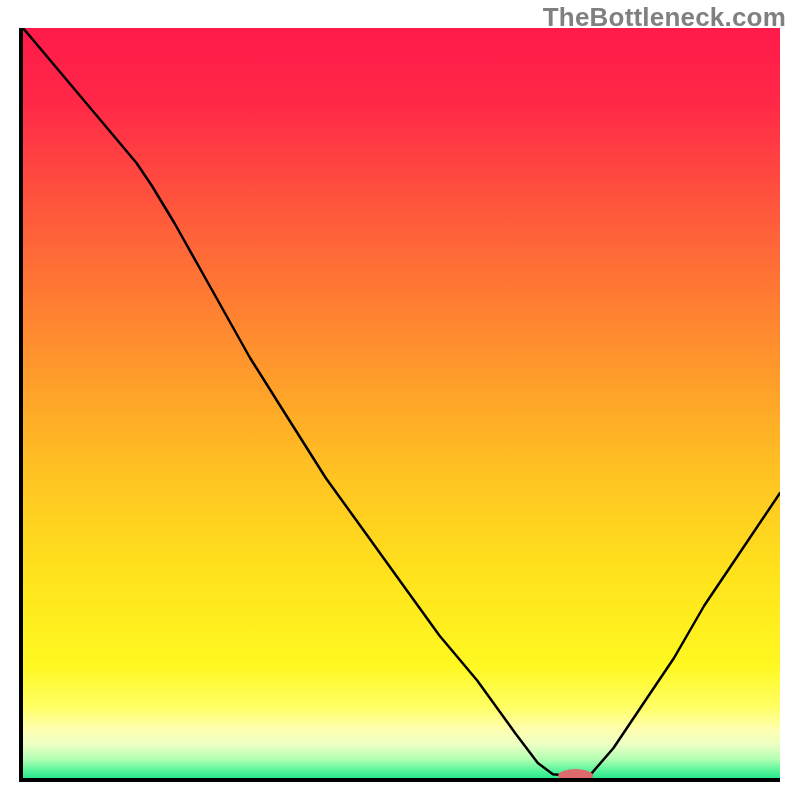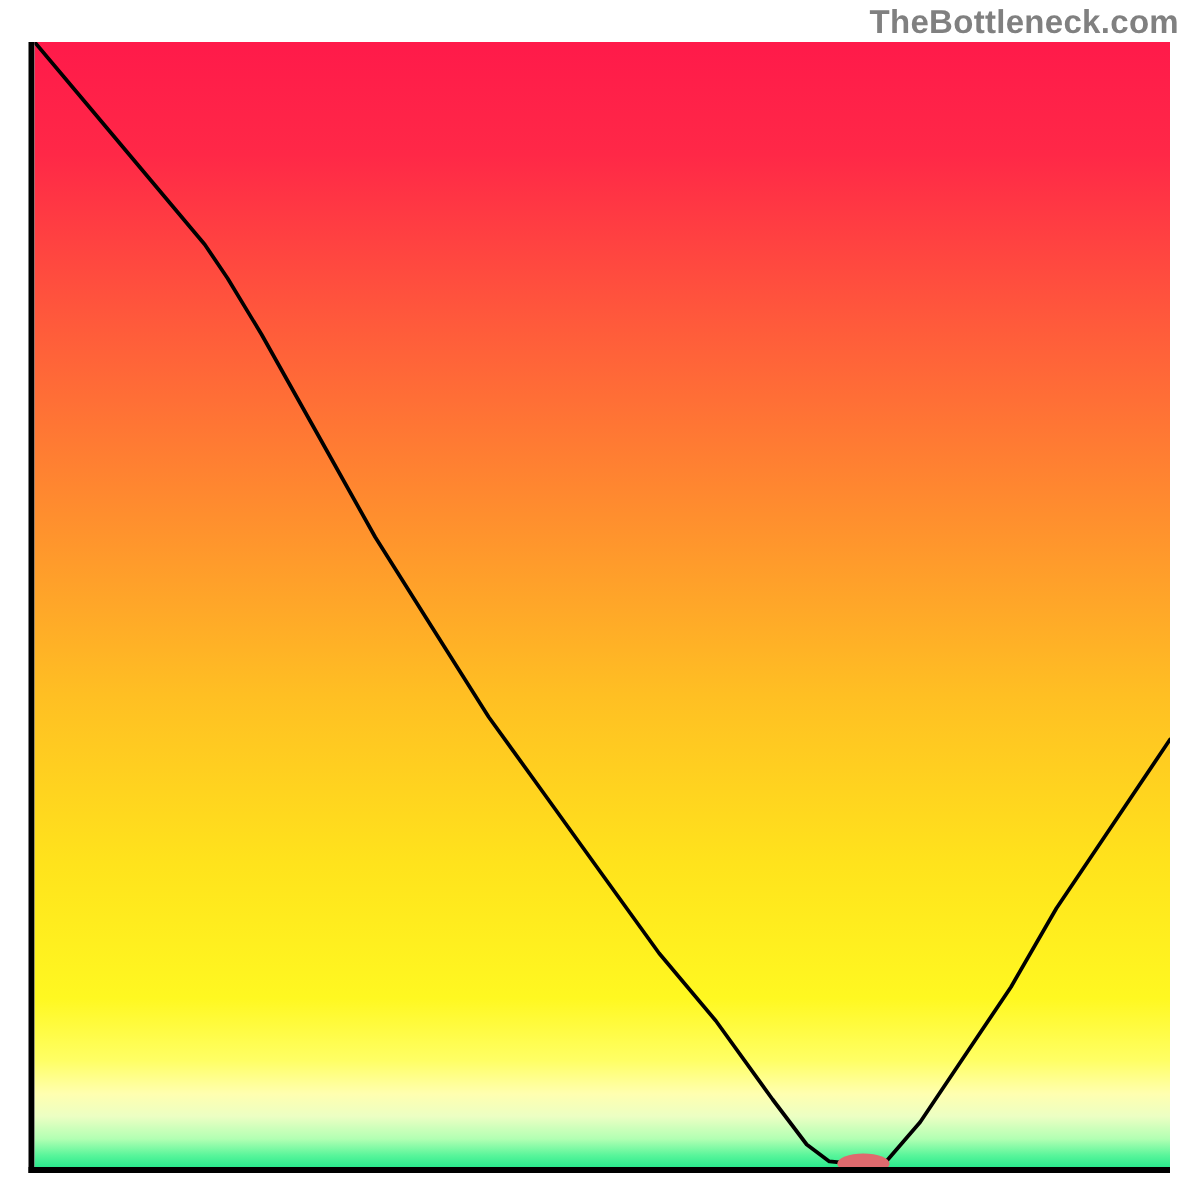--- a/index.html
+++ b/index.html
@@ -8,21 +8,21 @@
     width: 800px;
     height: 800px;
     position: relative;
     font-family: Arial, sans-serif;
     background: #fff;
   }
   .watermark {
     position: absolute;
     top: 2px;
     right: 14px;
-    font-size: 22px;
+    font-size: 26px;
     font-weight: 600;
     color: #808080;
     z-index: 10;
     letter-spacing: 0.2px;
   }
   .plot-area {
     position: absolute;
     left: 19px;
     top: 28px;
     width: 761px;

